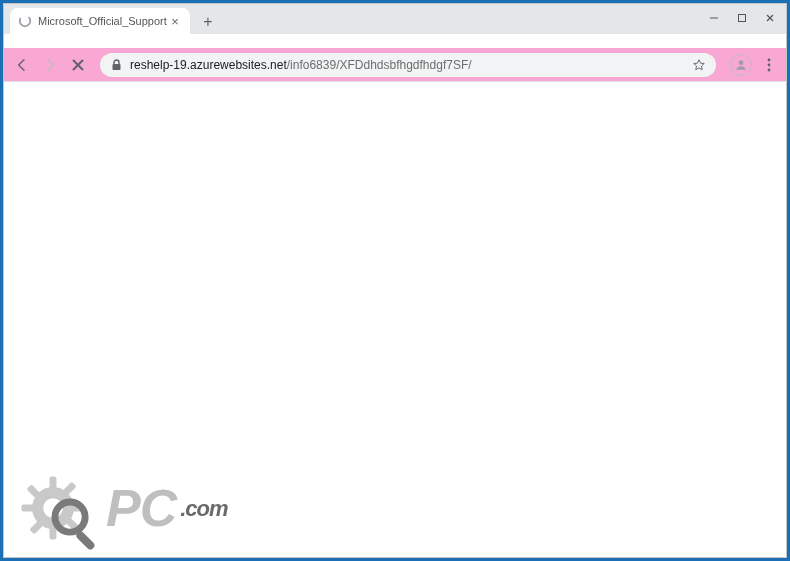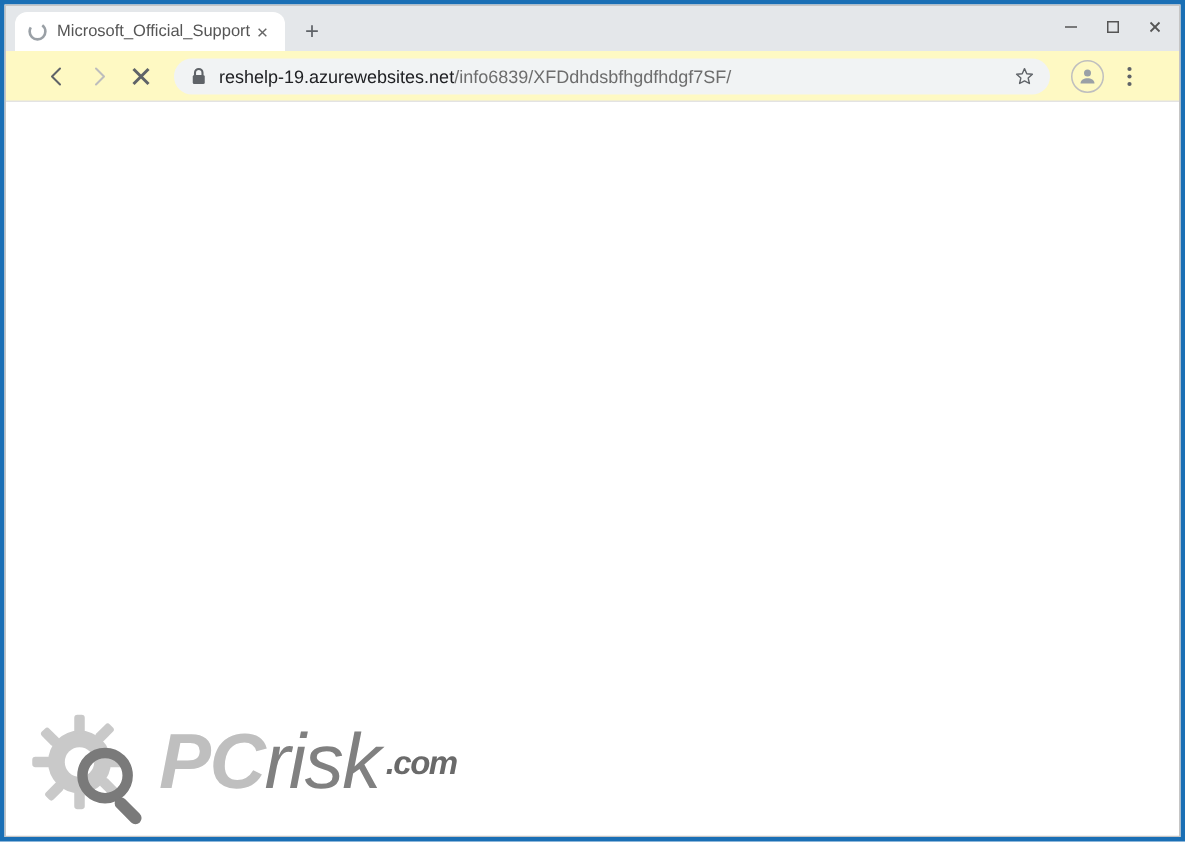--- a/index.html
+++ b/index.html
@@ -1,29 +1,29 @@
 <!DOCTYPE html>
 <html><head>
 <meta charset="utf-8">
 <style>
   * { box-sizing: border-box; margin: 0; padding: 0; }
   html, body { width: 790px; height: 561px; overflow: hidden; font-family: "Segoe UI", Arial, sans-serif; }
   body { background: #1a6fb5; padding: 3px; }
-  .window { background: #fff; width: 100%; height: 100%; display: flex; flex-direction: column; border: 1px solid #c5c5c5; position: relative; }
+  .window { background: #fff; width: 100%; height: 100%; display: flex; flex-direction: column; border: 1px solid #c5c5c5; position: relative; gap: 14px; }
   
   .tabstrip { height: 30px; background: #e4e7ea; display: flex; align-items: flex-end; position: relative; }
   .tab { height: 26px; width: 180px; background: #fff; border-top-left-radius: 8px; border-top-right-radius: 8px; display: flex; align-items: center; padding: 0 8px; margin-left: 6px; font-size: 12px; color: #4b4b4b; position: relative; }
   .tab .favicon { width: 14px; height: 14px; margin-right: 6px; display:flex; align-items:center; justify-content:center; }
   .tab .title { flex:1; white-space: nowrap; overflow: hidden; text-overflow: ellipsis; font-size: 11px; color:#555;}
   .tab .tab-close { font-size: 13px; color:#666; width:14px; text-align:center; cursor:pointer;}
   .newtab { width: 24px; height: 24px; display:flex; align-items:center; justify-content:center; color:#5f6368; font-size:16px; margin-left:6px; cursor:pointer; }
   .win-controls { position:absolute; right:2px; top:0; height:28px; display:flex; align-items:center; }
   .win-btn { width:28px; height:24px; display:flex; align-items:center; justify-content:center; color:#555; font-size:11px; cursor:pointer;}
   
-  .toolbar { height: 34px; background:#fef9c3; border-bottom:1px solid #e3e3e3; display:flex; align-items:center; padding:0 22px; gap:4px;}
+  .toolbar { height: 34px; background:#f9a8d4; border-bottom:1px solid #e3e3e3; display:flex; align-items:center; padding:0 6px; gap:4px;}
   .nav-btn { width:24px; height:24px; display:flex; align-items:center; justify-content:center; color:#5f6368; border-radius:50%; cursor:pointer;}
   .nav-btn.disabled { color:#b9b9b9; }
   .omnibox { flex:1; height:24px; background:#f1f3f4; border-radius:12px; display:flex; align-items:center; padding:0 10px; font-size:12px; color:#5f6368; margin:0 6px;}
   .omnibox .lock { width:12px; height:12px; margin-right:8px; display:flex; align-items:center; justify-content:center;}
   .omnibox .url-text { flex:1; color:#6d6d6d; font-size:12px; white-space:nowrap; overflow:hidden; }
   .omnibox .url-text .domain { color:#202124; }
   .omnibox .star { color:#5f6368;}
   .profile { width:22px; height:22px; border-radius:50%; border:1px solid #bfbfbf; display:flex; align-items:center; justify-content:center; color:#5f6368; margin-left:4px;}
   .menu-dots { width:22px; height:24px; display:flex; align-items:center; justify-content:center; color:#5f6368; cursor:pointer; margin-left:2px;}
   
@@ -141,19 +141,18 @@
           </g>
           <circle cx="50" cy="50" r="14" fill="#fff"></circle>
         </svg>
         <svg class="mag" viewBox="0 0 100 100">
           <circle cx="38" cy="38" r="26" fill="none" stroke="#7a7a7a" stroke-width="12"></circle>
           <rect x="56" y="60" width="38" height="14" rx="7" fill="#7a7a7a" transform="rotate(45 56 60)"></rect>
         </svg>
       </div>
       <div class="wm-text">
         <span class="pc">PC</span>
-          <span class="risk">risk</span>
         <span class="dotcom">.com</span>
       </div>
     </div>
 
   </div>
 </div>
 
 </body></html>

